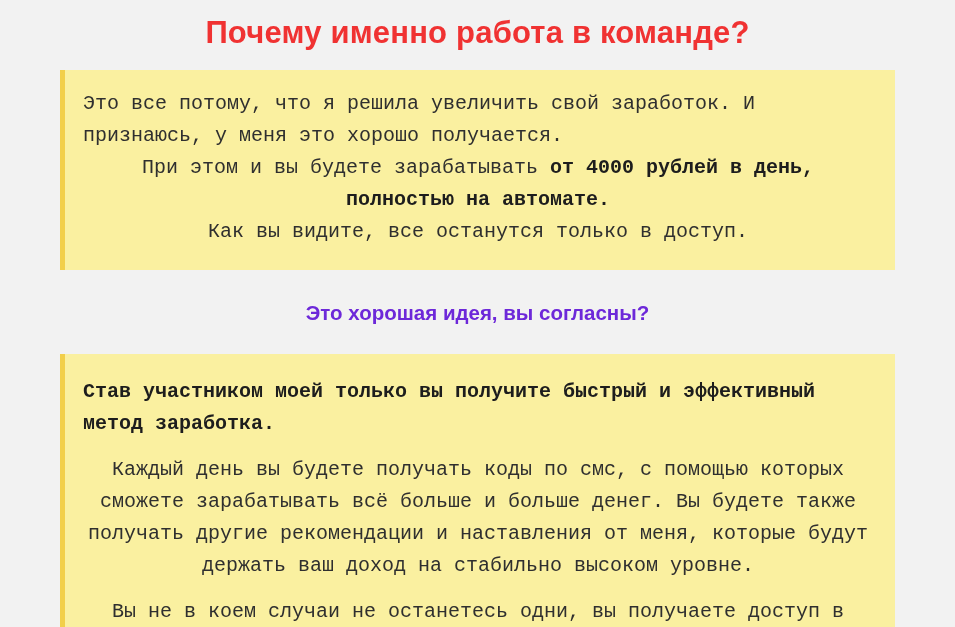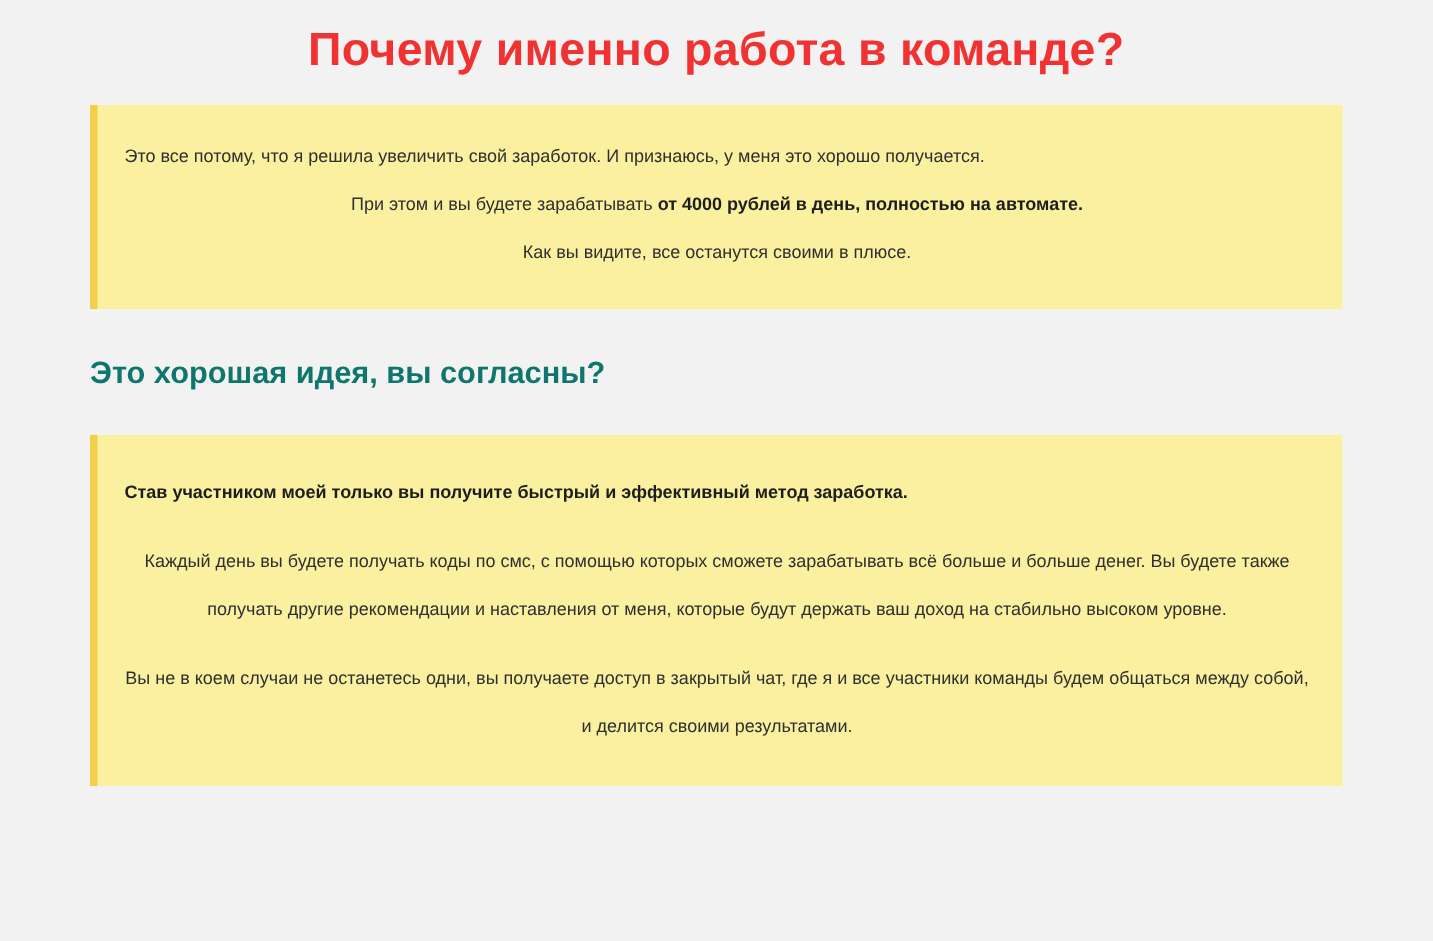--- a/index.html
+++ b/index.html
@@ -40,61 +40,62 @@
   .note-box.first {
     margin-top: 17px;
     padding-bottom: 22px;
   }
   .note-box.second {
     margin-top: 0;
     padding: 22px 22px 24px 18px;
   }
   .note-box p {
     margin: 0;
-    font-size: 12px;
+    font-size: 20px;
     line-height: 32px;
     color: #2f2f2f;
+    font-family: Liberation Mono, monospace;
   }
   .note-box p + p {
     margin-top: 0;
     text-align: center;
   }
   .note-box.second p + p {
     margin-top: 14px;
   }
   .note-box strong {
     font-weight: bold;
     color: #1d1d1d;
   }
   .section-heading {
-    text-align: left;
+    text-align: center;
     font-size: 20.5px;
     font-weight: bold;
-    color: #0f766e;
+    color: #6d28d9;
     margin: 0;
     padding: 30px 0 28px 0;
     line-height: 1.3;
   }
 </style>
 </head>
 <body>
 
 <div class="page">
 
   <h1 class="main-title">Почему именно работа в команде?</h1>
 
   <div class="note-box first">
     <p>
       <span>Это все потому, что я решила увеличить свой заработок. И признаюсь, у меня это хорошо получается.</span>
     </p>
     <p>
       <span>При этом и вы будете зарабатывать </span><strong>от 4000 рублей в день, полностью на автомате.</strong>
     </p>
     <p>
-      <span>Как вы видите, все останутся своими в плюсе.</span>
+      <span>Как вы видите, все останутся только в доступ.</span>
     </p>
   </div>
 
   <h2 class="section-heading">Это хорошая идея, вы согласны?</h2>
 
   <div class="note-box second">
     <p>
       <strong>Став участником моей только вы получите быстрый и эффективный метод заработка.</strong>
     </p>
     <p>Каждый день вы будете получать коды по смс, с помощью которых сможете зарабатывать всё больше и больше денег. Вы будете также получать другие рекомендации и наставления от меня, которые будут держать ваш доход на стабильно высоком уровне.</p>

